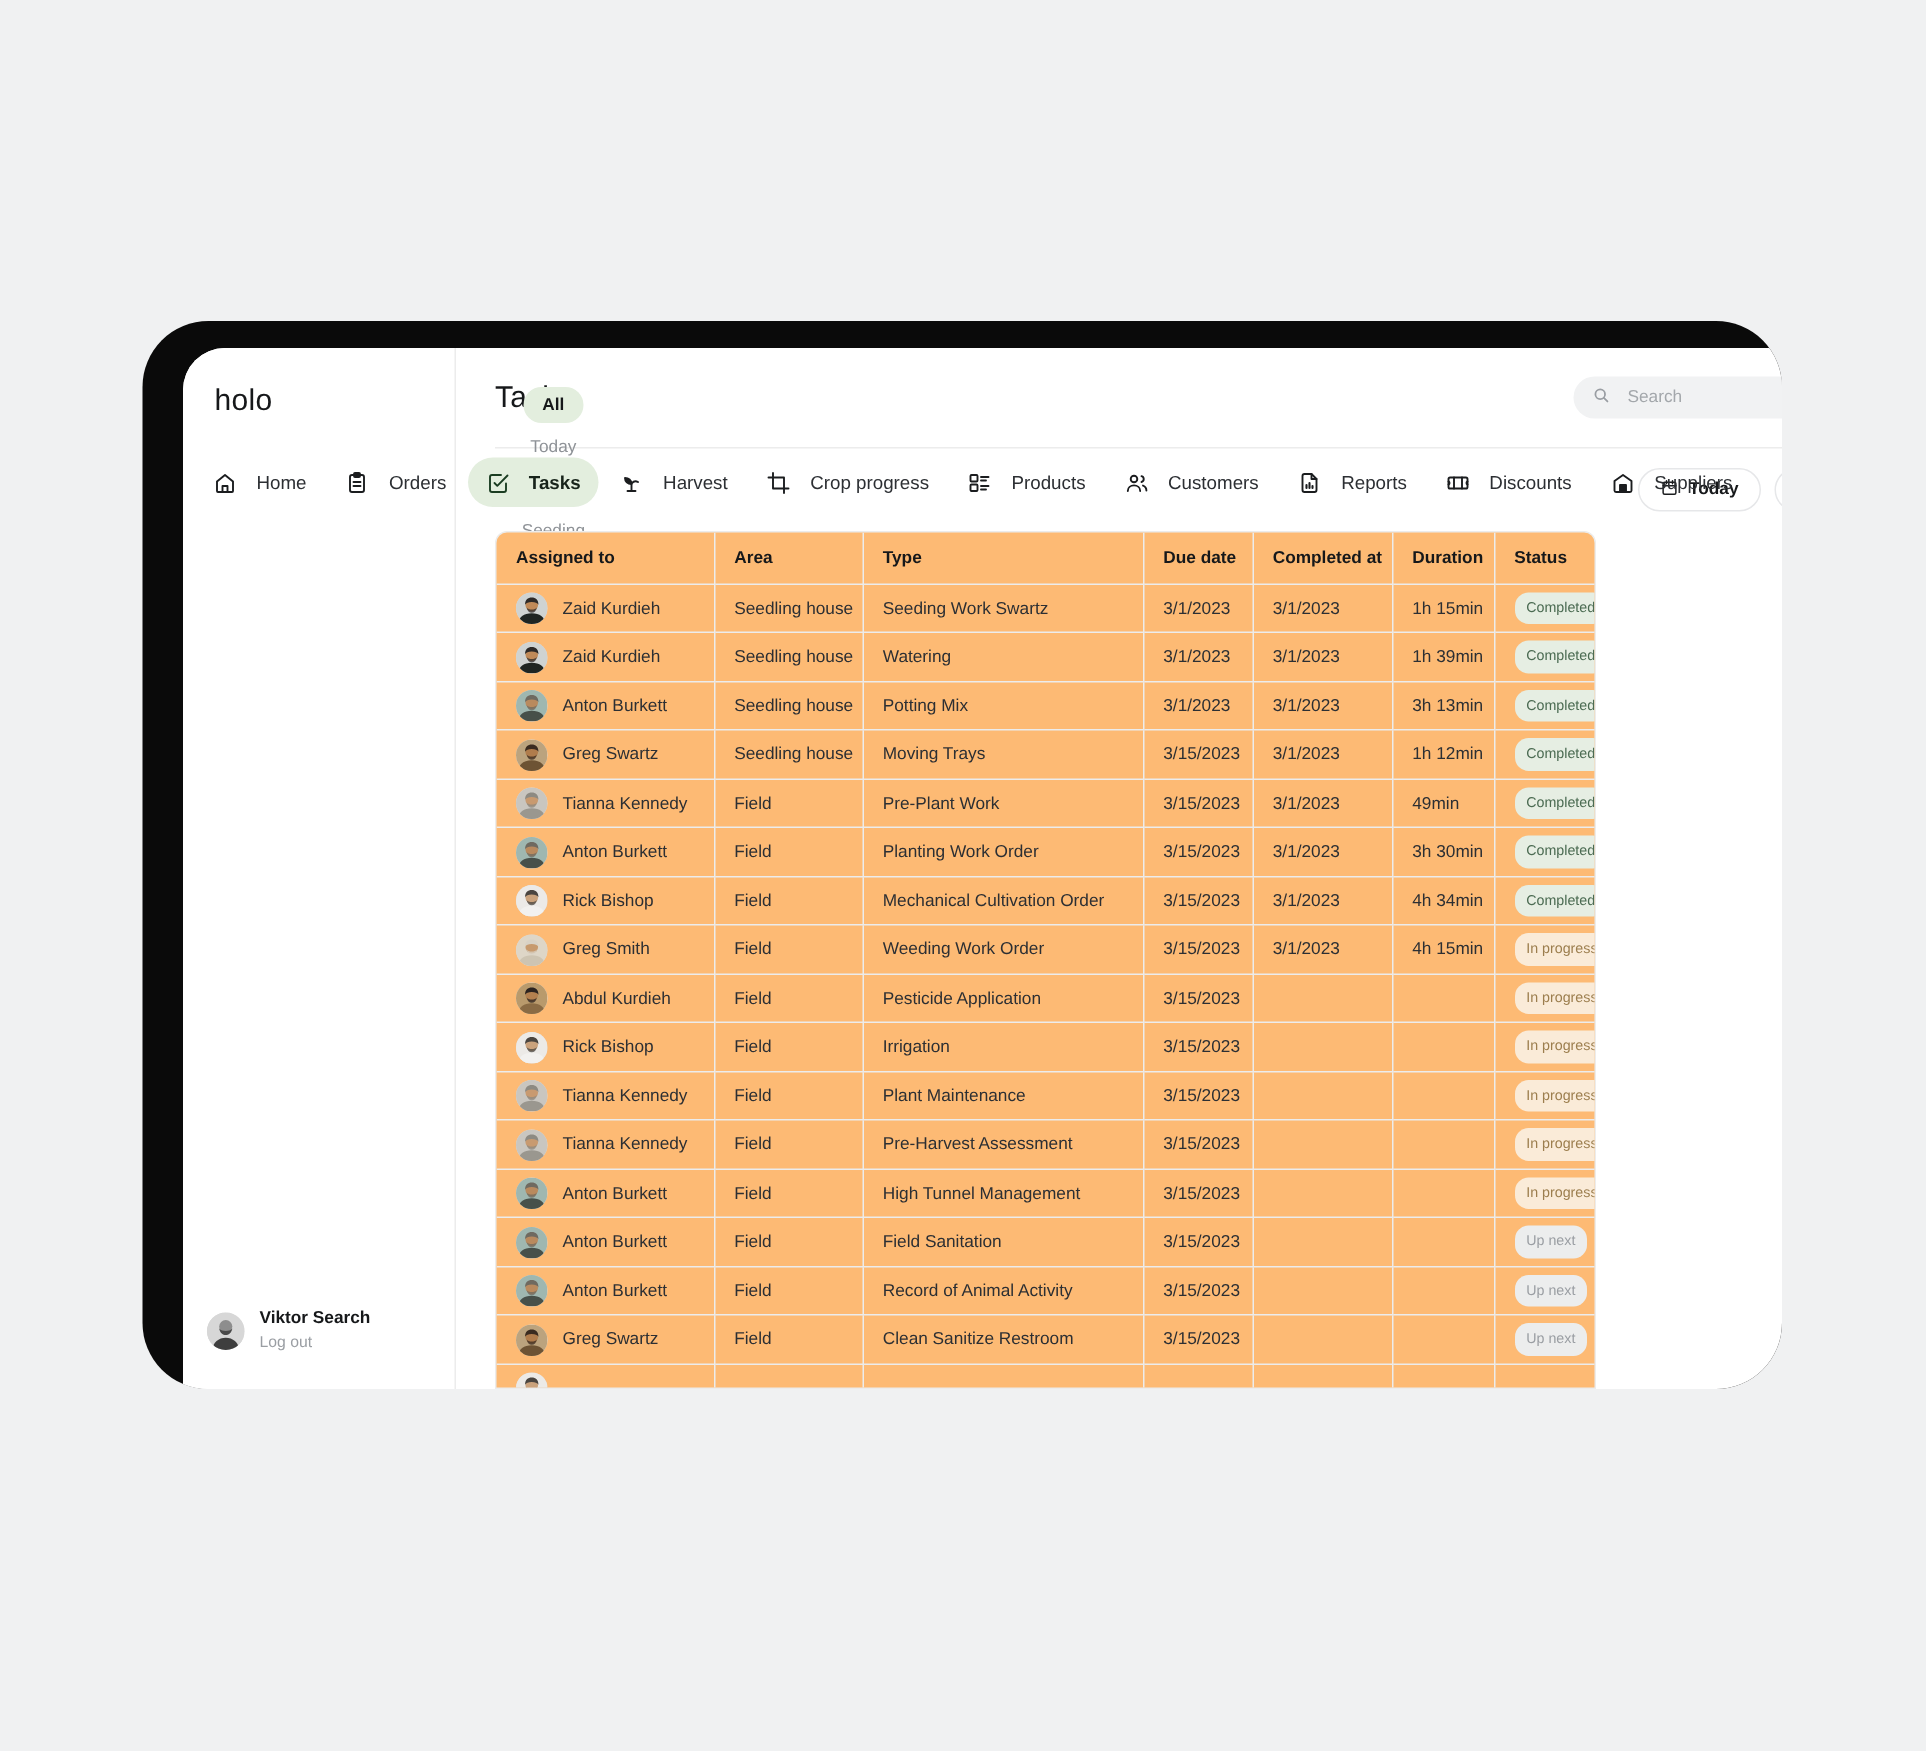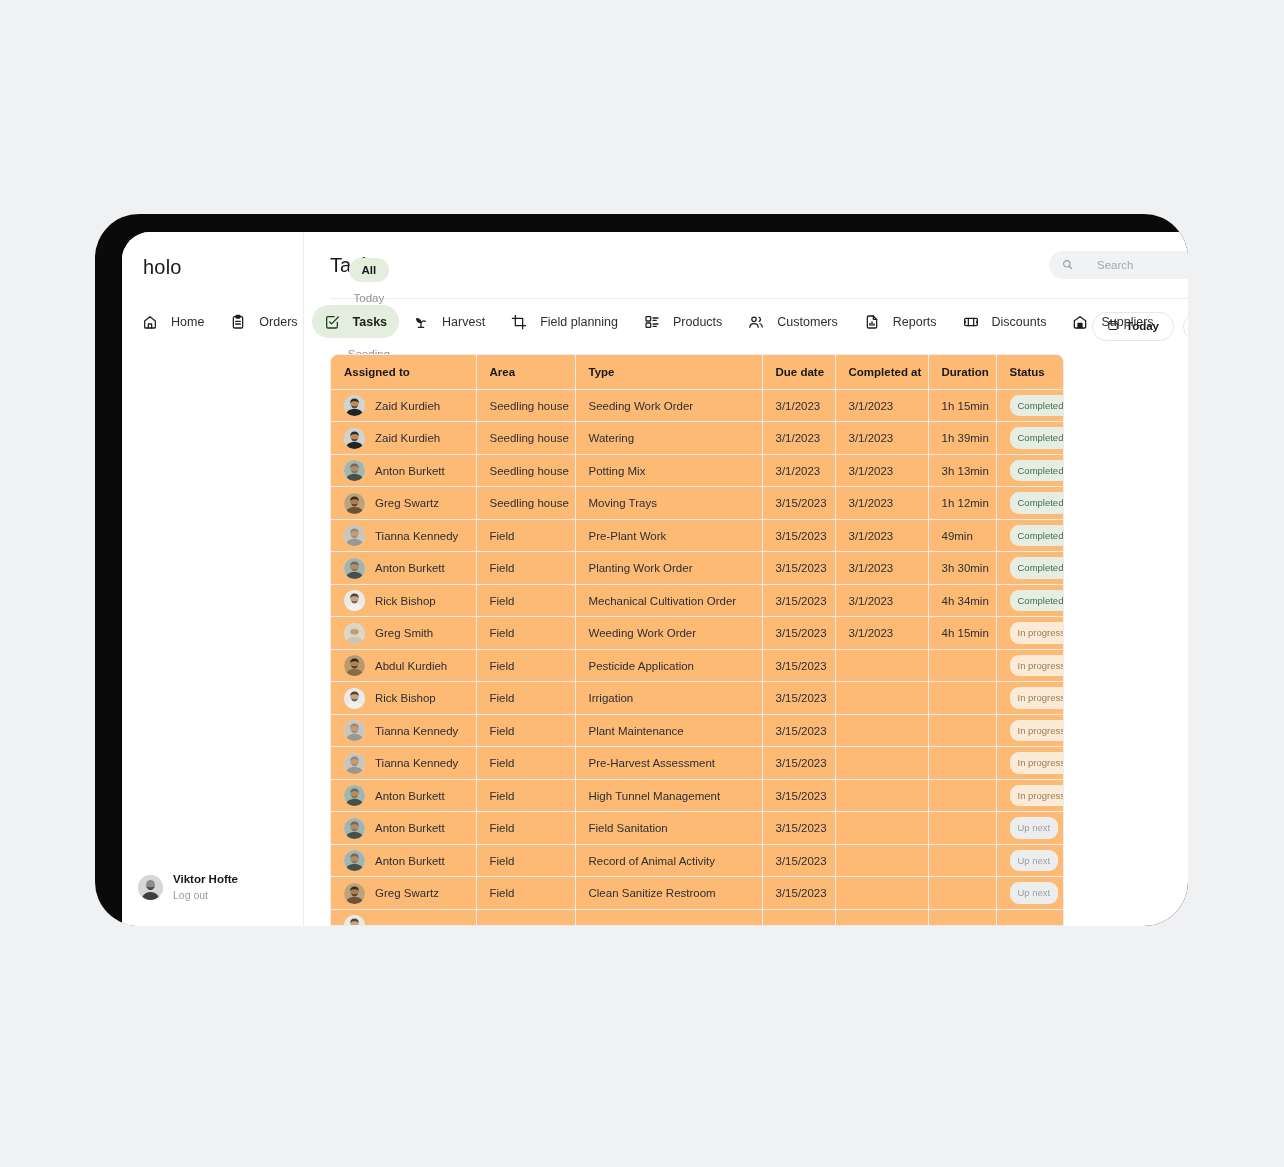--- a/index.html
+++ b/index.html
@@ -74,21 +74,21 @@
 
   
   .main { flex: 1 1 auto; display: flex; flex-direction: column; padding: 0 0 0 26px; min-width:0; }
   .topbar {
     display: flex; align-items: center; justify-content: space-between;
     height: 66px; padding-right: 28px; flex: 0 0 66px;
   }
   .page-title { font-size: 20px; color: #16181a; letter-spacing:.1px; }
   .topbar-right { display: flex; align-items: center; gap: 11px; }
   .search-box {
-    display: flex; align-items: center; gap: 24px;
+    display: flex; align-items: center; gap: 12px;
     width: 162px; height: 28px; border-radius: 15px;
     background: #f1f2f3; padding: 0 13px;
   }
   .search-box svg { width: 11px; height: 11px; flex:0 0 11px; }
   .search-box input {
     border: 0; background: transparent; outline: none;
     font-family: inherit; font-size: 11.5px; color: #4b4f54; width: 100%;
   }
   .search-box input::placeholder { color: #a3a7ab; }
   .bell-btn {
@@ -229,21 +229,21 @@
               </span>
             <span>Harvest</span>
           </div>
           <div class="nav-item">
             <span class="nav-ico">
                 <svg viewBox="0 0 24 24" fill="none" stroke="#1b1d1f" stroke-width="1.9" stroke-linecap="round" stroke-linejoin="round">
                   <path d="M6.5 2v15.5h15.5"></path>
                   <path d="M2 6.5h15.5V22"></path>
                 </svg>
               </span>
-            <span>Field planning</span>
+            <span>Crop progress</span>
           </div>
           <div class="nav-item">
             <span class="nav-ico">
                 <svg viewBox="0 0 24 24" fill="none" stroke="#1b1d1f" stroke-width="1.9" stroke-linecap="round" stroke-linejoin="round">
                   <rect x="3" y="4" width="7" height="6.5" rx="1"></rect>
                   <rect x="3" y="13.5" width="7" height="6.5" rx="1"></rect>
                   <path d="M13.5 6h7.5M13.5 9.5h5M13.5 15h7.5M13.5 18.5h5"></path>
                 </svg>
               </span>
             <span>Products</span>
@@ -293,21 +293,21 @@
         <div class="profile">
           <div class="avatar-sm">
             <svg viewBox="0 0 40 40">
                 <rect width="40" height="40" fill="#d7d7d7"></rect>
                 <circle cx="20" cy="15" r="7" fill="#8d8d8d"></circle>
                 <path d="M6 40c0-8 6.5-13 14-13s14 5 14 13z" fill="#3e3e3e"></path>
                 <path d="M13 17c1 5 4 7 7 7s6-2 7-7c-2 2-4 2.6-7 2.6S15 19 13 17z" fill="#4a4a4a"></path>
               </svg>
           </div>
           <div>
-            <div class="pf-name">Viktor Hofte</div>
+            <div class="pf-name">Viktor Search</div>
             <div class="pf-sub">Log out</div>
           </div>
         </div>
       </aside>
 
       <section class="main">
 
         <div class="topbar">
           <div class="page-title">Tasks</div>
           <div class="topbar-right">
@@ -390,21 +390,21 @@
                           <path d="M3 40c0-8.5 7.2-13.5 17-13.5S37 31.5 37 40z" fill="#1f2522"></path>
                           <circle cx="20" cy="16" r="8" fill="#c08a58"></circle>
                           <path d="M11.5 15.5C11.5 9.5 15 6.5 20 6.5s8.5 3 8.5 9c-1.5-2.5-4-3.5-8.5-3.5s-7 1-8.5 3.5z" fill="#2d2a28"></path>
                           <path d="M13.5 19c.8 4.6 3.3 6.6 6.5 6.6s5.7-2 6.5-6.6c-1.4 1.9-3.6 2.6-6.5 2.6s-5.1-.7-6.5-2.6z" fill="#2d2a28" opacity=".75"></path>
                         </svg>
                       </span>
                       <span>Zaid Kurdieh</span>
                     </div>
                   </td>
                   <td>Seedling house</td>
-                  <td>Seeding Work Order</td>
+                  <td>Seeding Work Swartz</td>
                   <td>3/1/2023</td>
                   <td>3/1/2023</td>
                   <td>1h 15min</td>
                   <td><span class="badge completed">Completed</span></td>
                 </tr>
                 <tr>
                   <td>
                     <div class="cell-person">
                       <span class="avatar-row">
                         <svg viewBox="0 0 40 40">

